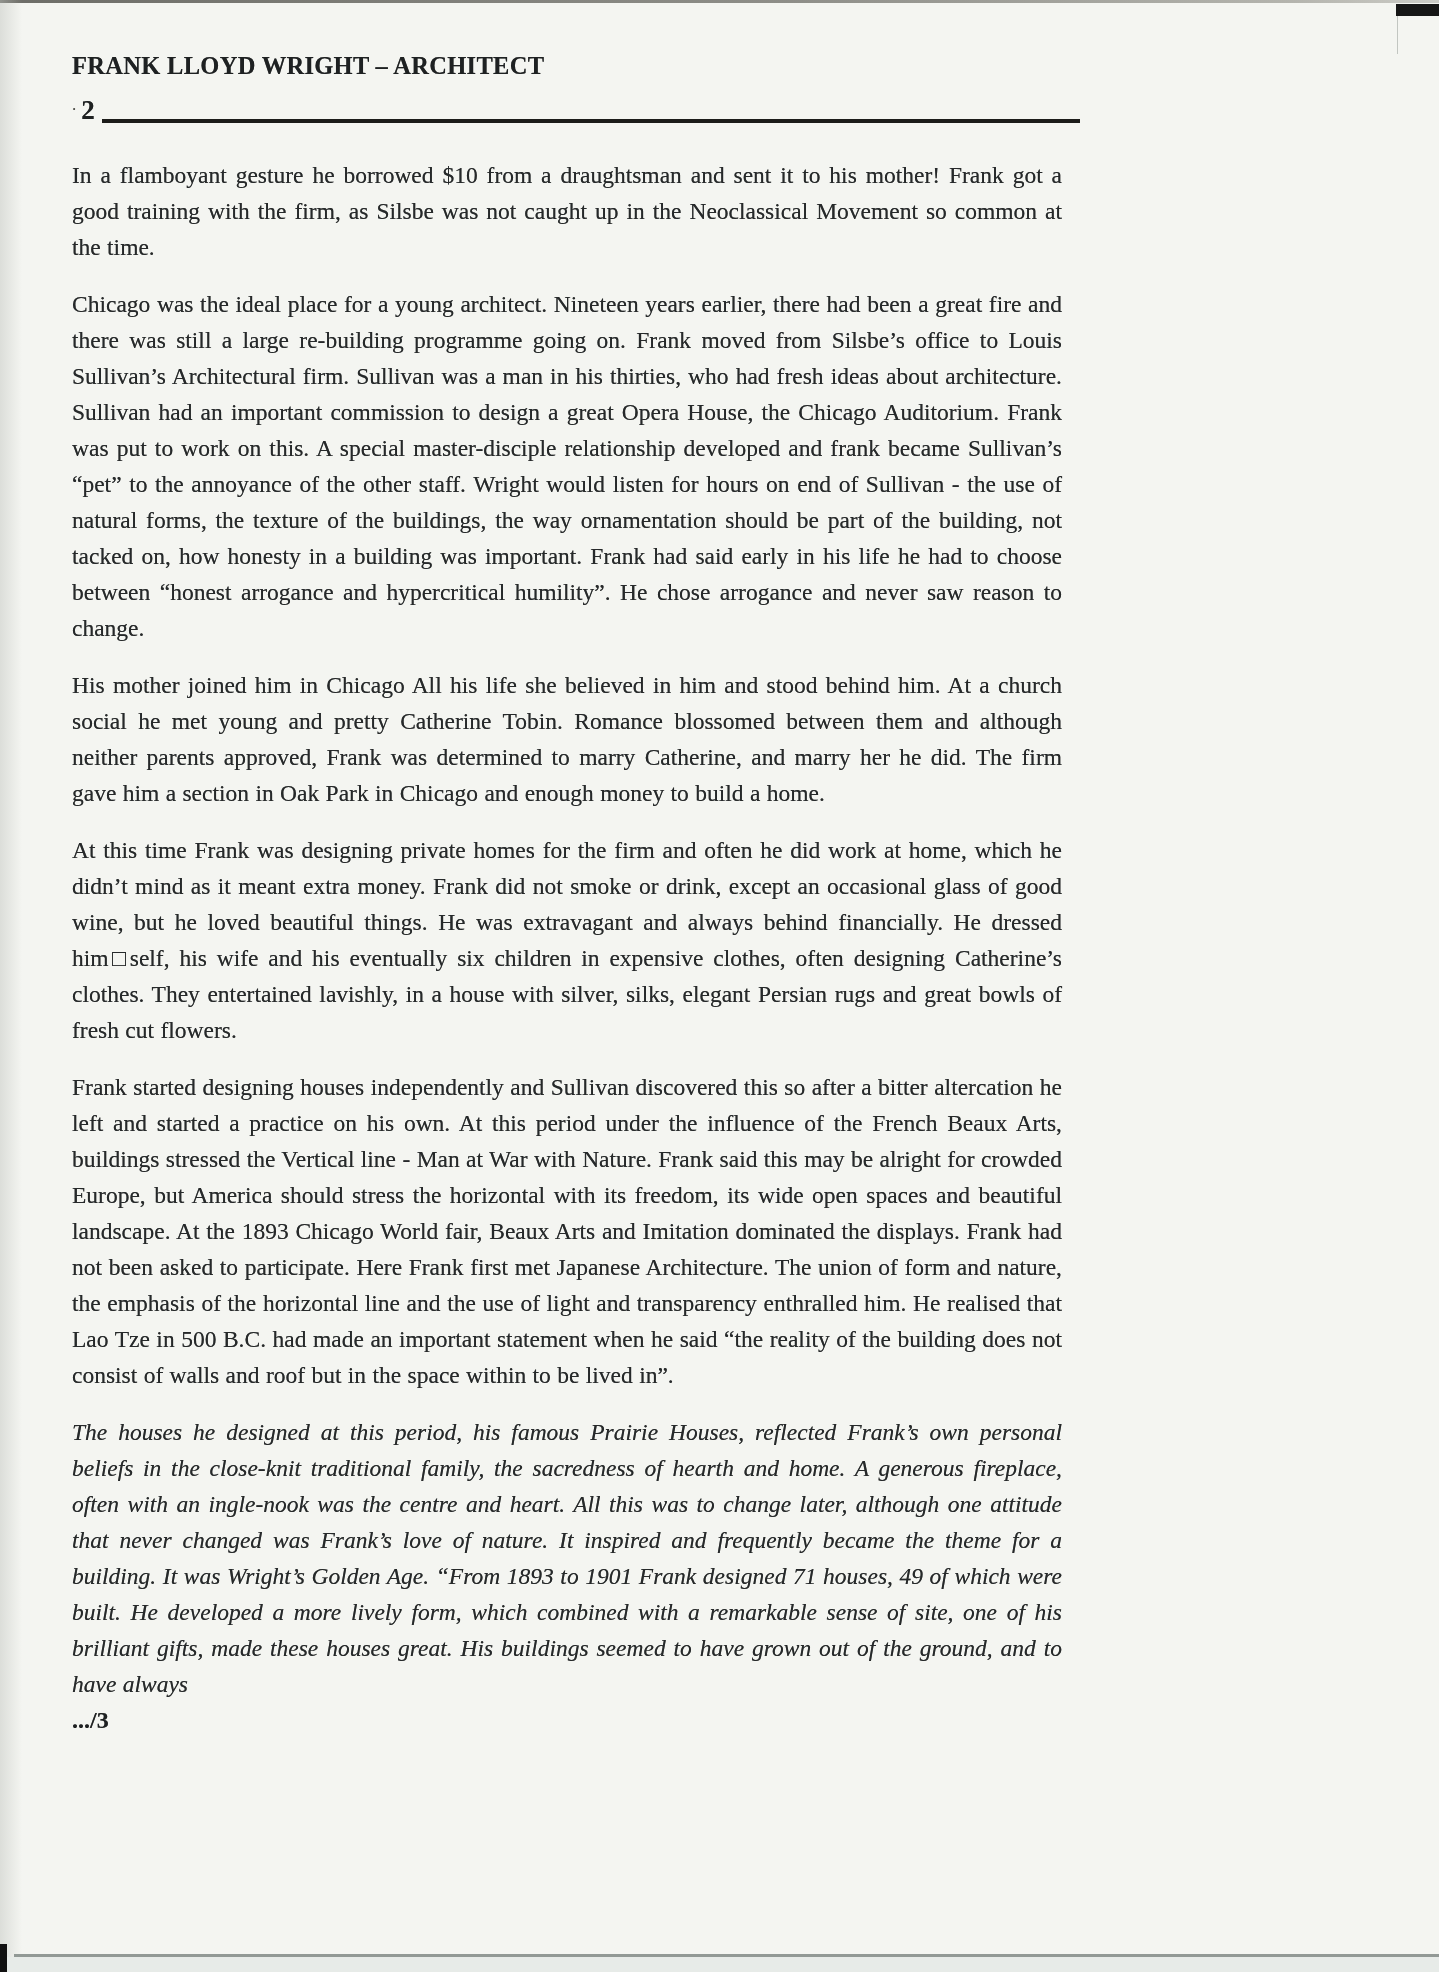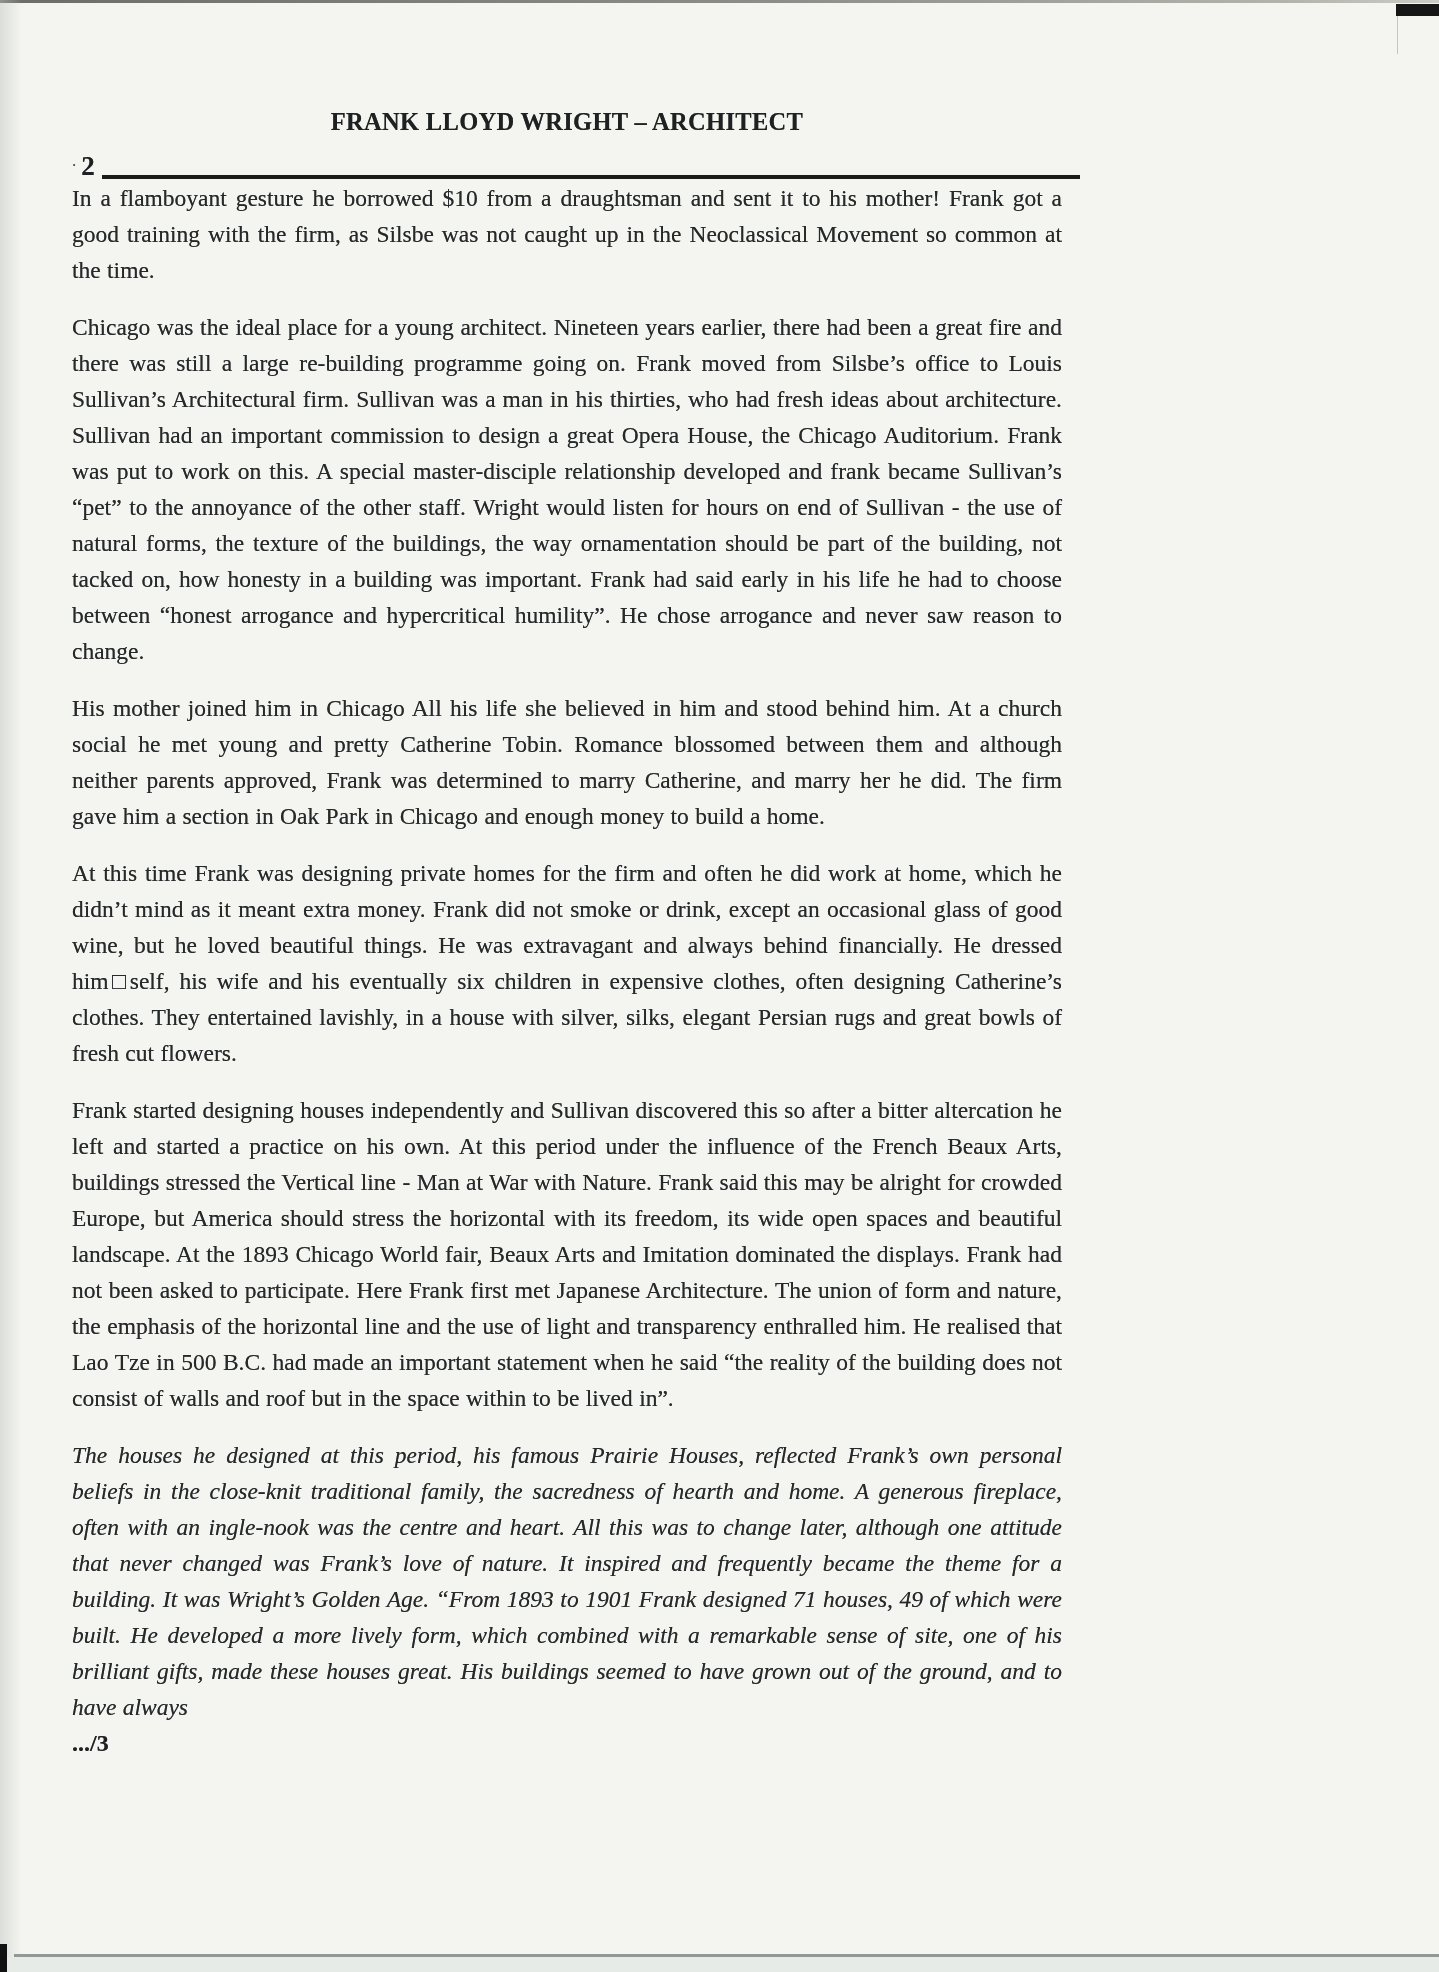--- a/index.html
+++ b/index.html
@@ -44,22 +44,21 @@
   }
   
   .content {
     position: absolute;
     left: 72px;
     top: 0;
     width: 990px;
   }
   .doc-title {
     margin: 0;
-    padding-top: 108px;
-    text-align: center;
+    padding-top: 52px;
     font-size: 24.5px;
     font-weight: bold;
     letter-spacing: 0.3px;
     color: #1e2122;
     text-shadow: 0 0 0.5px rgba(0,0,0,0.55);
   }
   .pageno-row {
     display: flex;
     align-items: flex-end;
     margin-top: 6px;
@@ -80,20 +79,21 @@
   }
   .header-rule {
     flex: 1 1 auto;
     height: 4px;
     background: #1c1c1a;
     margin-left: 7px;
     margin-bottom: 1px;
     margin-right: -18px; 
   }
   .paragraphs {
+    margin-top: 33px;
   }
   .para {
     margin: 0 0 21px 0;
     font-size: 23.5px;
     line-height: 36px;
     text-align: justify;
     color: #26292a;
     text-shadow: 0 0 0.45px rgba(20,22,22,0.6);
     word-spacing: 0.5px;
   }

